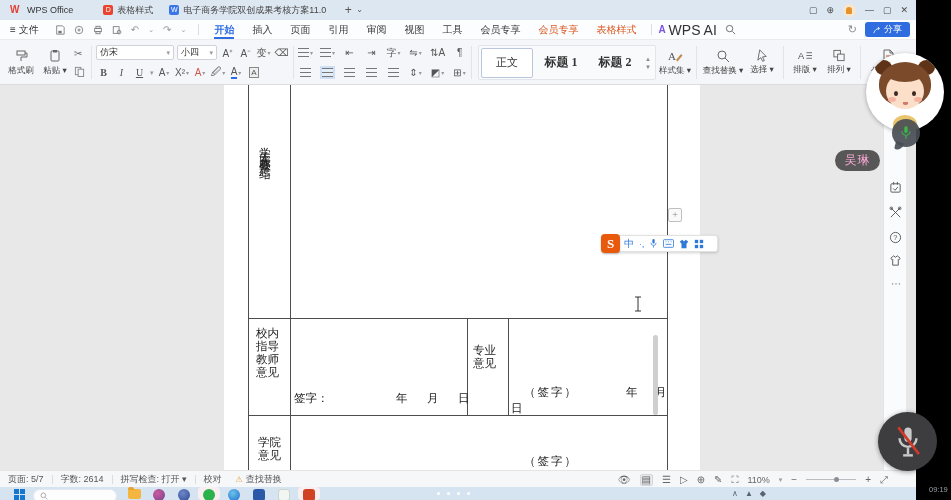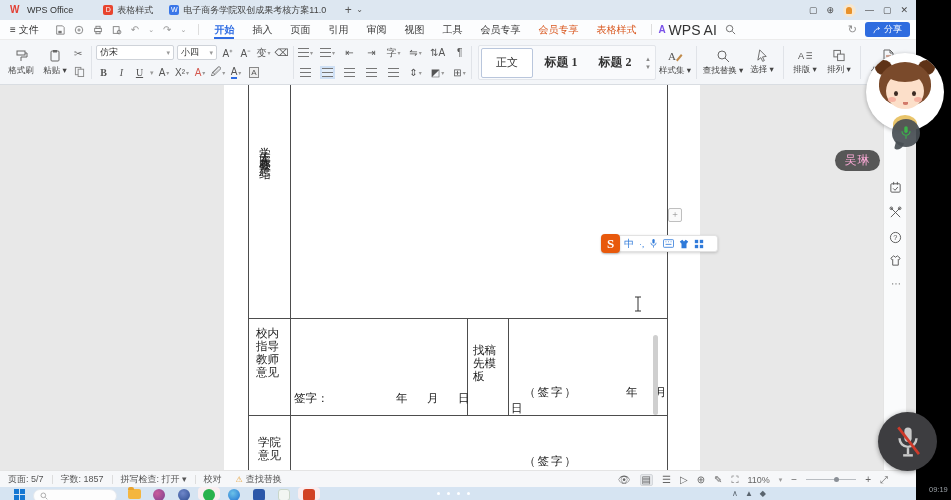--- a/index.html
+++ b/index.html
@@ -397,21 +397,21 @@
       <div class="tl" style="left:24px;top:233px;width:420px;height:1px"></div>
       <div class="tl" style="left:24px;top:330px;width:420px;height:1px"></div>
       <div class="tl" style="left:243px;top:233px;width:1px;height:97px"></div>
       <div class="tl" style="left:284px;top:233px;width:1px;height:97px"></div>
 
       <div class="vhead" style="left:33px;top:53px">学生实践教学总结</div>
 
       <div class="whead" style="left:32px;top:242px">校内指导教师意见</div>
       <span class="abs" style="left:70px;top:306px">签字：</span>
       <span class="abs" style="left:172px;top:306px;letter-spacing:4px">年　月　日</span>
-      <div class="whead" style="left:249px;top:259px">找稿先模板</div>
+      <div class="whead" style="left:249px;top:259px">专业意见</div>
       <span class="abs" style="left:300px;top:300px;letter-spacing:2px">（签字）</span>
       <span class="abs" style="left:402px;top:300px;letter-spacing:3px">年　月</span>
       <span class="abs" style="left:287px;top:316px">日</span>
 
       <div class="whead" style="left:34px;top:351px">学院意见</div>
       <span class="abs" style="left:300px;top:369px;letter-spacing:2px">（签字）</span>
 
       <div class="plusbtn" style="left:444px;top:123px">+</div>
 
       <svg id="caret" width="8" height="16" viewBox="0 0 8 16">
@@ -470,21 +470,21 @@
       <svg width="13" height="13" viewBox="0 0 14 14">
             <path d="M5 2l2 1.5L9 2l3 2.5-1.5 2L10 6v6H4V6l-.5.5-1.5-2z" fill="none" stroke="#555"></path>
           </svg>
     </span>
     <span class="railic" style="top:193px;color:#777;font-size:10px;text-align:center">⋯</span>
   </div>
 
   <div id="statusbar">
     <span>页面: 5/7</span>
     <div class="ssep"></div>
-    <span>字数: 1857</span>
+    <span>字数: 2614</span>
     <div class="ssep"></div>
     <span><span>拼写检查: 打开</span> ▾</span>
     <div class="ssep"></div>
     <span>校对</span>
     <span style="width:14px"></span>
     <span class="warn">⚠</span>
     <span>查找替换</span>
     <div class="sbright">
       <span class="vic">👁</span>
       <span class="vic sel">▤</span>

